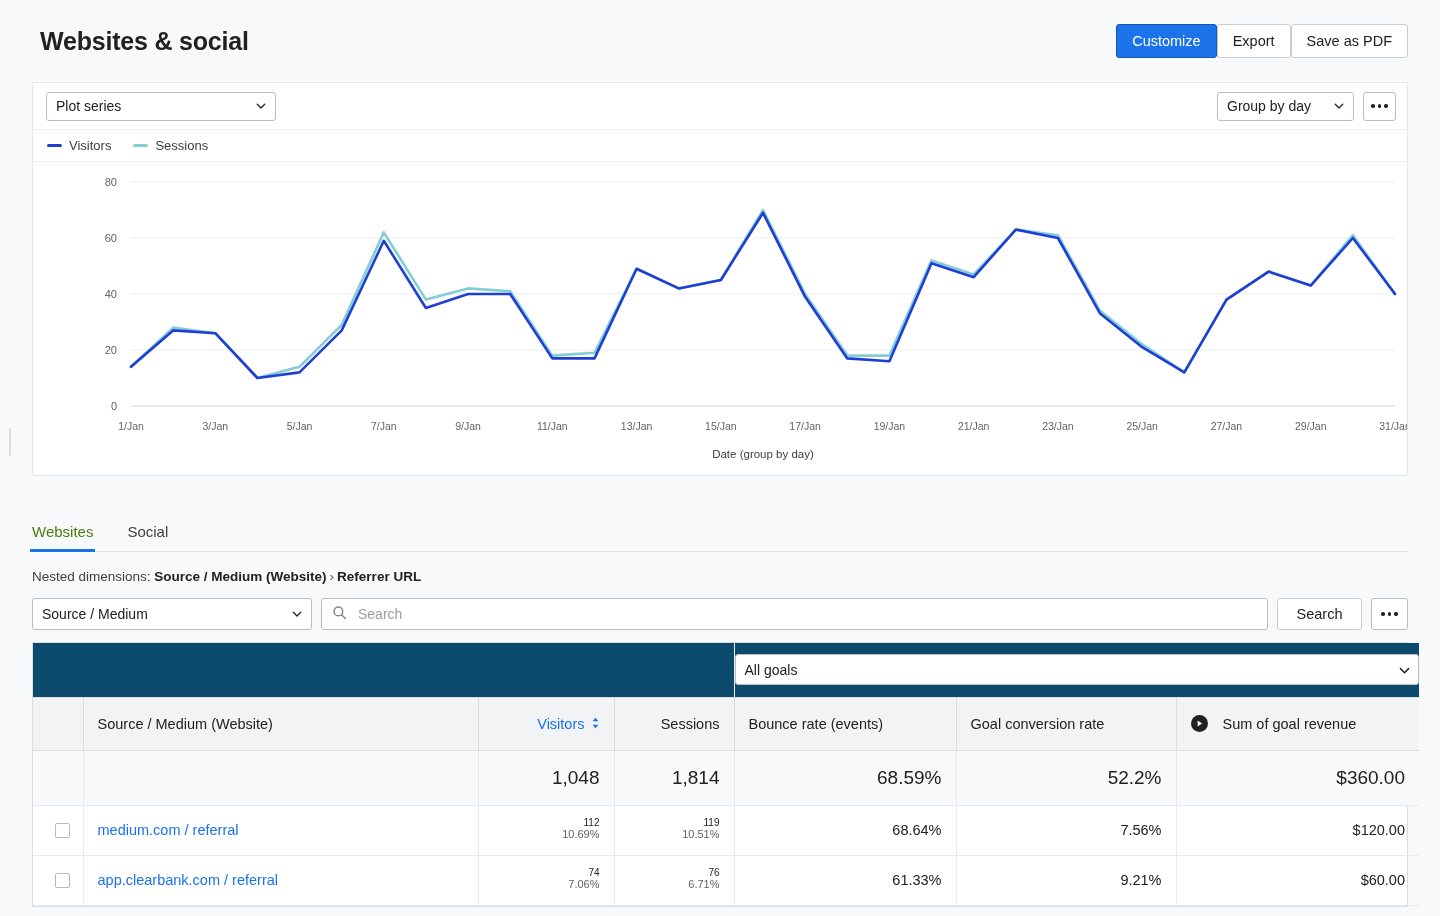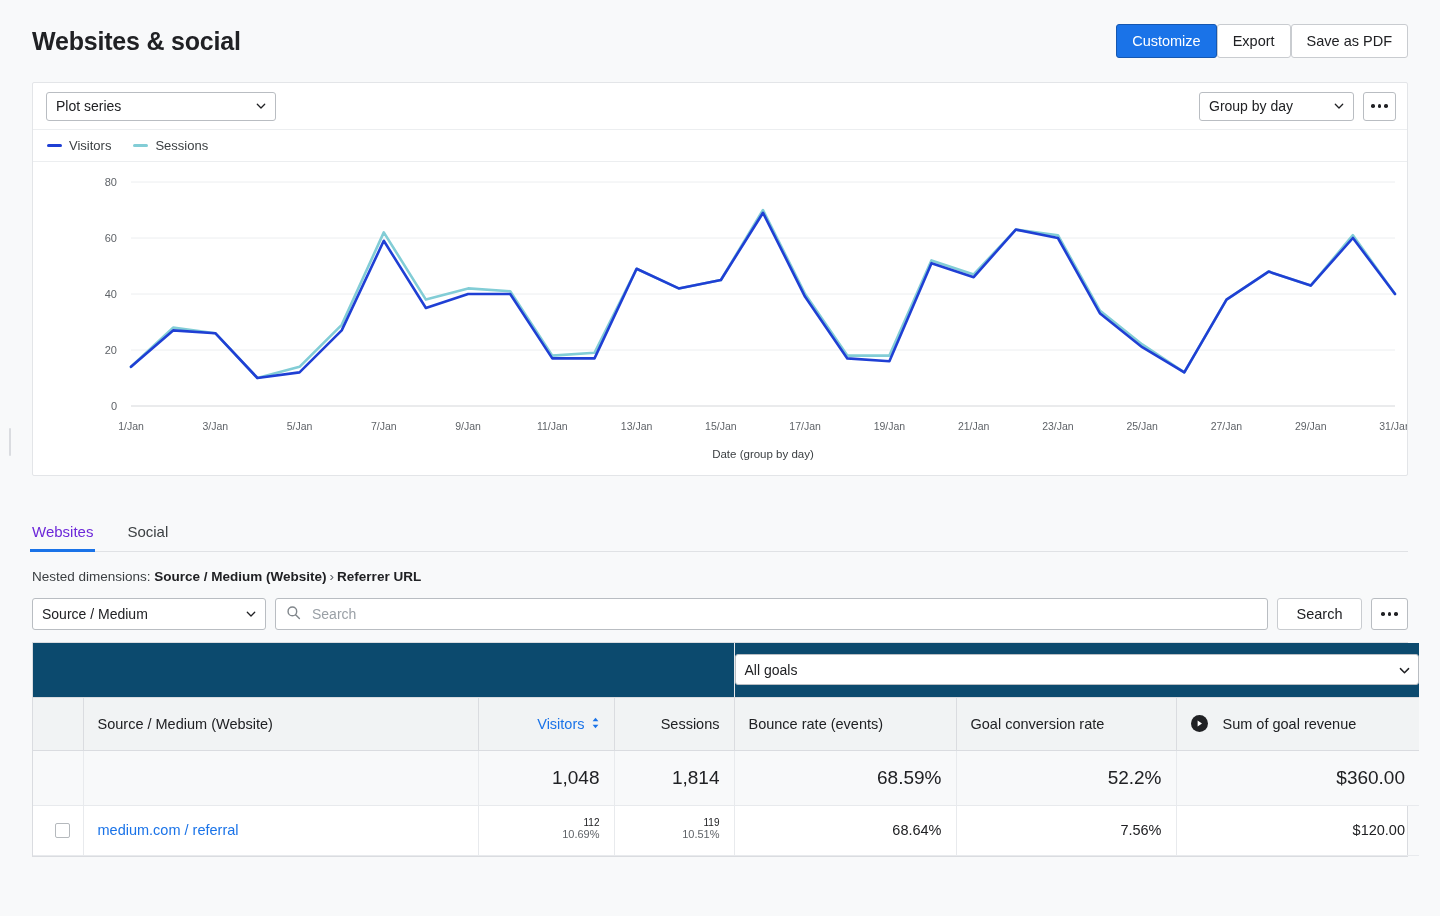--- a/index.html
+++ b/index.html
@@ -9,21 +9,21 @@
     background:#f8f9fa;
     font-family:"Liberation Sans", sans-serif;
     color:#202124;
     overflow:hidden;
     position:relative;
   }
 
   
   .page-header{
     height:82px; padding:0 32px;
-    display:flex; align-items:center; justify-content:space-between;
+    display:flex; align-items:center; justify-content:space-between;margin-left:8px;
   }
   .page-title{ font-size:25px; font-weight:bold; letter-spacing:-0.2px; color:#202124; }
   .hdr-actions{ display:flex; gap:0; align-items:center; }
   .btn{
     height:34px; padding:0 15px; border:1px solid #c9ccd0; background:#fff;
     border-radius:3px; font-size:14.5px; color:#202124; cursor:pointer;
     display:flex; align-items:center; justify-content:center;
     font-family:"Liberation Sans", sans-serif; white-space:nowrap;
   }
   .btn.primary{ background:#1a73e8; border-color:#1557b0; color:#fff; }
@@ -39,21 +39,21 @@
   }
   .select{
     height:29px; border:1px solid #b9bdc2; background:#fff; border-radius:3px;
     display:flex; align-items:center; padding:0 9px; font-size:14px; color:#202124;
     cursor:pointer; position:relative;
   }
   .select .lbl{ flex:1; }
   .caret{ margin-left:10px; width:10px; height:10px; flex:none; }
   .caret svg{ display:block; }
   .sel-plot{ width:230px; }
-  .sel-group{ width:155px; }
+  .sel-group{ width:137px; }
   .toolbar-right{ display:flex; align-items:center; gap:9px; }
   .kebab{
     width:33px; height:29px; border:1px solid #b9bdc2; background:#fff; border-radius:3px;
     display:flex; align-items:center; justify-content:center; cursor:pointer;
   }
   .kebab i{ width:3.5px; height:3.5px; background:#202124; border-radius:50%; display:block; margin:0 1.4px; }
 
   .legend{
     height:32px; display:flex; align-items:center; gap:22px; padding-left:14px;
     border-bottom:1px solid #eceef0;
@@ -66,34 +66,34 @@
 
   
   .tabs{
     margin:0 32px; margin-top:36px; height:40px; display:flex; align-items:flex-end;
     gap:0; border-bottom:1px solid #e0e2e5;
   }
   .tab{
     font-size:15px; padding:0 0 11px 0; margin-right:34px; color:#3c4043; cursor:pointer;
     position:relative; font-family:"Liberation Sans", sans-serif;
   }
-  .tab.active{ color:#6d28d9; font-weight:normal; }
+  .tab.active{ color:#4d7c0f; font-weight:normal; }
   .tab.active::after{
     content:""; position:absolute; left:-2px; right:-2px; bottom:-1px; height:3px; background:#1a73e8;
   }
 
   .nested{
     margin:0 32px; padding:17px 0 14px 0; font-size:13.5px; color:#3c4043;
   }
   .nested b{ font-weight:bold; color:#202124; }
   .nested .sep{ color:#5f6368; padding:0 3px; }
 
   
   .searchrow{ margin:0 32px; display:flex; align-items:center; gap:9px; }
-  .sel-dim{ width:234px; height:32px; }
+  .sel-dim{ width:280px; height:32px; }
   .searchbox{
     flex:1; height:32px; border:1px solid #b9bdc2; background:#fff; border-radius:3px;
     display:flex; align-items:center; padding:0 10px; gap:9px;
   }
   .searchbox input{
     border:0; outline:0; flex:1; font-size:14px; color:#202124;
     font-family:"Liberation Sans", sans-serif; background:transparent;
   }
   .searchbox input::placeholder{ color:#9aa0a6; }
   .btn-search{ width:85px; height:32px; }
@@ -354,15 +354,34 @@
         </td>
         <td class="numcell">
           <span class="v">119</span>
           <span class="p">10.51%</span>
         </td>
         <td class="plain">68.64%</td>
         <td class="plain">7.56%</td>
         <td class="plain">$120.00</td>
       </tr>
 
+      <tr class="row">
+        <td>
+          <span class="checkbox"></span>
+        </td>
+        <td class="src">
+          <a>app.clearbank.com / referral</a>
+        </td>
+        <td class="numcell">
+          <span class="v">74</span>
+          <span class="p">7.06%</span>
+        </td>
+        <td class="numcell">
+          <span class="v">76</span>
+          <span class="p">6.71%</span>
+        </td>
+        <td class="plain">61.33%</td>
+        <td class="plain">9.21%</td>
+        <td class="plain">$60.00</td>
+      </tr>
     </tbody>
   </table>
 </div>
 
 </body></html>

